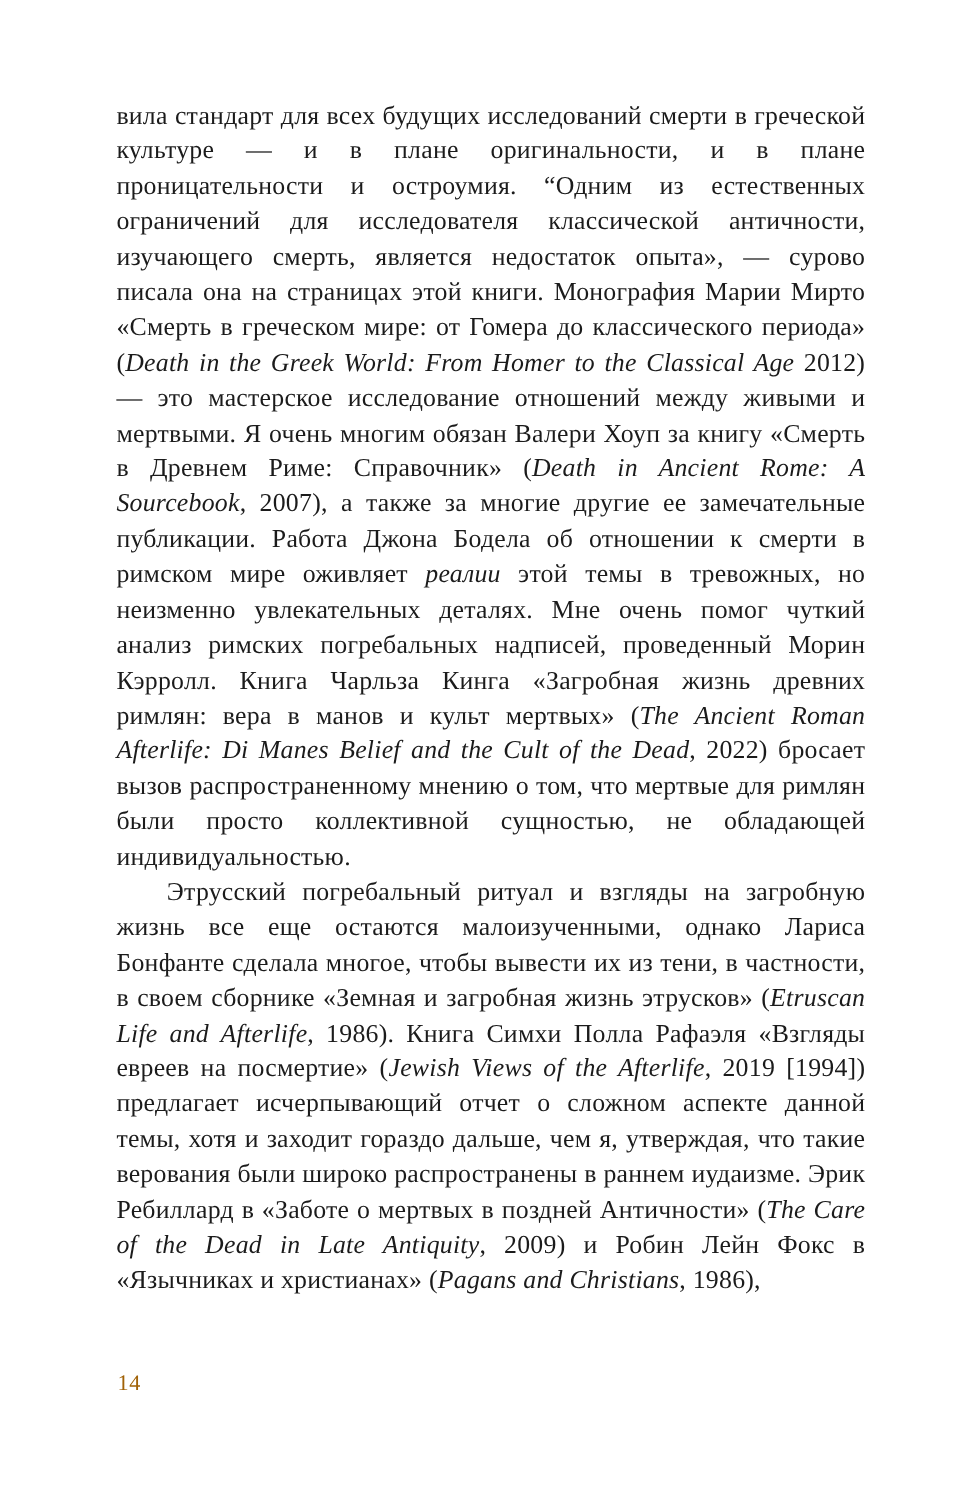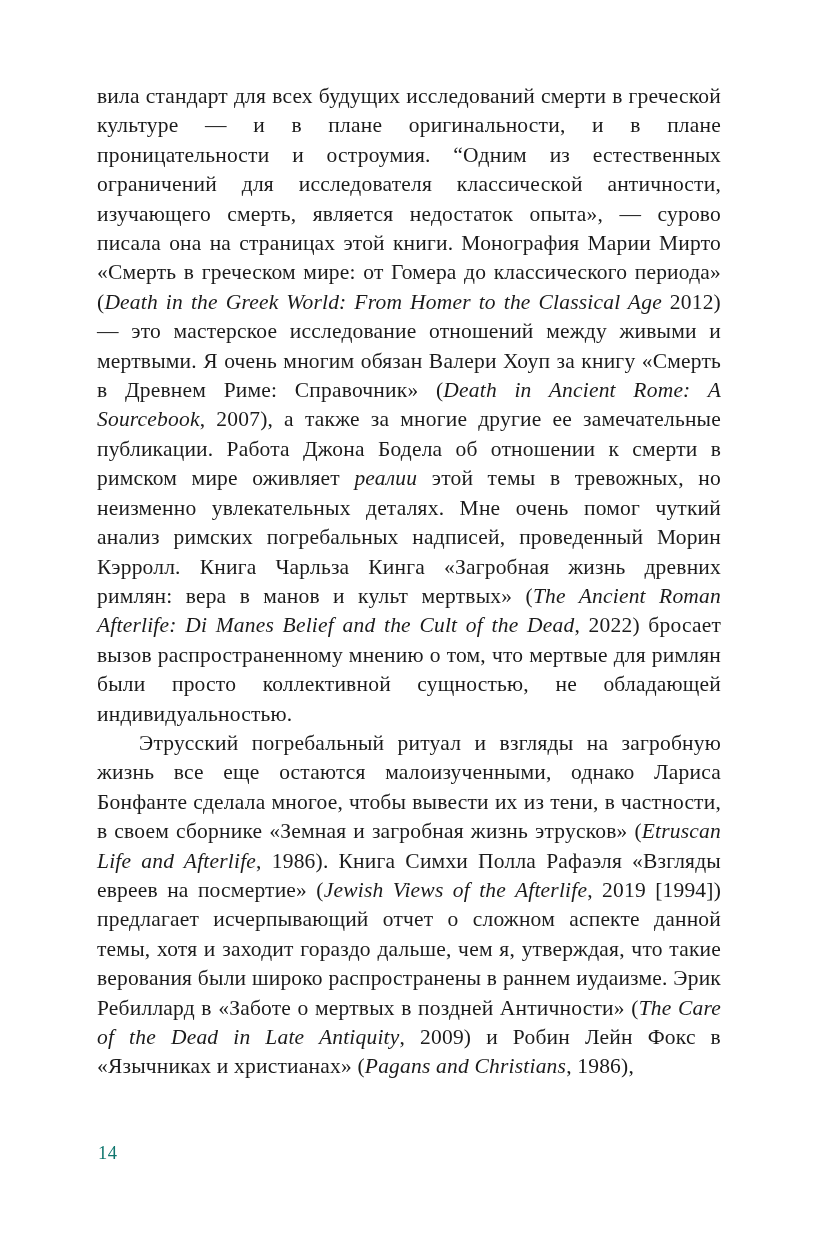--- a/index.html
+++ b/index.html
@@ -39,21 +39,21 @@
   }
   .italic {
     font-style: italic;
   }
   .page-number {
     position: absolute;
     left: 98px;
     top: 1143px;
     font-size: 18.5px;
     letter-spacing: 0.5px;
-    color: #0f766e;
+    color: #a16207;
   }
 </style>
 </head>
 <body>
 
 <div class="book-page">
 
   <div class="text-block">
     <p><span>вила стандарт для всех будущих исследований смерти в греческой культуре — и в плане оригинальности, и в плане проницательности и остроумия. “Одним из естественных ограничений для исследователя классической античности, изучающего смерть, является недостаток опыта», — сурово писала она на страницах этой книги. Монография Марии Мирто «Смерть в греческом мире: от Гомера до классического периода» (</span><span class="italic">Death in the Greek World: From Homer to the Classical Age</span><span> 2012) — это мастерское исследование отношений между живыми и мертвыми. Я очень многим обязан Валери Хоуп за книгу «Смерть в Древнем Риме: Справочник» (</span><span class="italic">Death in Ancient Rome: A Sourcebook</span><span>, 2007), а также за многие другие ее замечательные публикации. Работа Джона Бодела об отношении к смерти в римском мире оживляет </span><span class="italic">реалии</span><span> этой темы в тревожных, но неизменно увлекательных деталях. Мне очень помог чуткий анализ римских погребальных надписей, проведенный Морин Кэрролл. Книга Чарльза Кинга «Загробная жизнь древних римлян: вера в манов и культ мертвых» (</span><span class="italic">The Ancient Roman Afterlife: Di Manes Belief and the Cult of the Dead</span><span>, 2022) бросает вызов распространенному мнению о том, что мертвые для римлян были просто коллективной сущностью, не обладающей индивидуальностью.</span></p>
     <p class="indented"><span>Этрусский погребальный ритуал и взгляды на загробную жизнь все еще остаются малоизученными, однако Лариса Бонфанте сделала многое, чтобы вывести их из тени, в частности, в своем сборнике «Земная и загробная жизнь этрусков» (</span><span class="italic">Etruscan Life and Afterlife</span><span>, 1986). Книга Симхи Полла Рафаэля «Взгляды евреев на посмертие» (</span><span class="italic">Jewish Views of the Afterlife</span><span>, 2019 [1994]) предлагает исчерпывающий отчет о сложном аспекте данной темы, хотя и заходит гораздо дальше, чем я, утверждая, что такие верования были широко распространены в раннем иудаизме. Эрик Ребиллард в «Заботе о мертвых в поздней Античности» (</span><span class="italic">The Care of the Dead in Late Antiquity</span><span>, 2009) и Робин Лейн Фокс в «Язычниках и христианах» (</span><span class="italic">Pagans and Christians</span><span>, 1986),</span></p>

